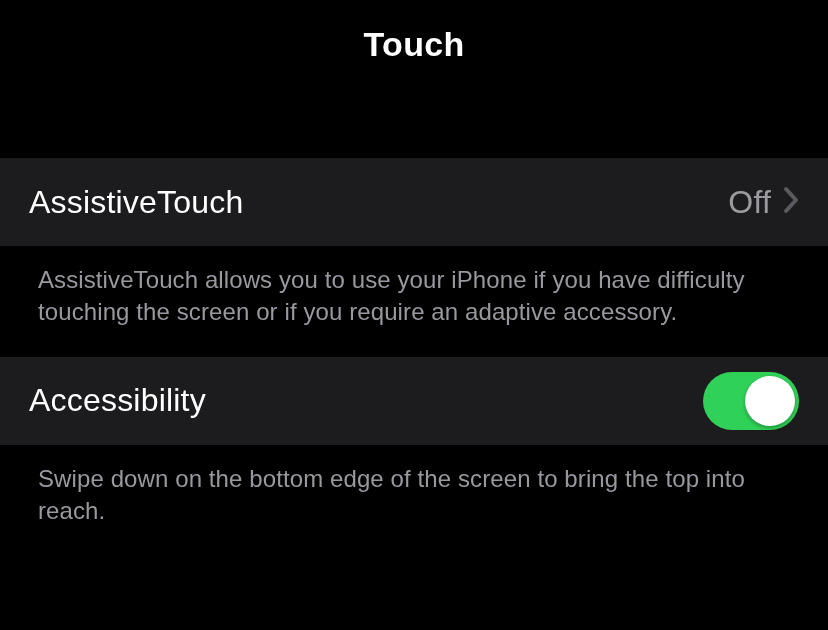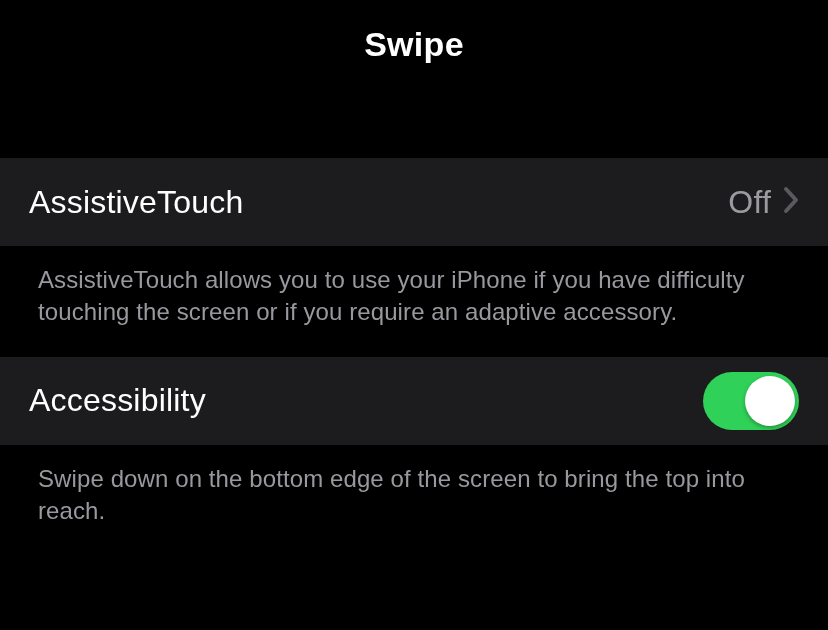--- a/index.html
+++ b/index.html
@@ -118,21 +118,21 @@
     }
     .bottom-spacer {
       height: 30px;
       background: #000000;
     }
   </style>
 </head>
 <body>
 
 <div class="header">
-  <div class="header-title">Swipe</div>
+  <div class="header-title">Touch</div>
 </div>
 
 <div class="spacer"></div>
 
 <div class="cell">
   <div class="cell-label">AssistiveTouch</div>
   <div class="cell-value">Off</div>
   <span class="chevron-right">
     <svg width="16" height="28" viewBox="0 0 16 28" fill="none">
       <path d="M3 3 L13 14 L3 25" stroke="#5a5a5e" stroke-width="4" stroke-linecap="round" stroke-linejoin="round"></path>

